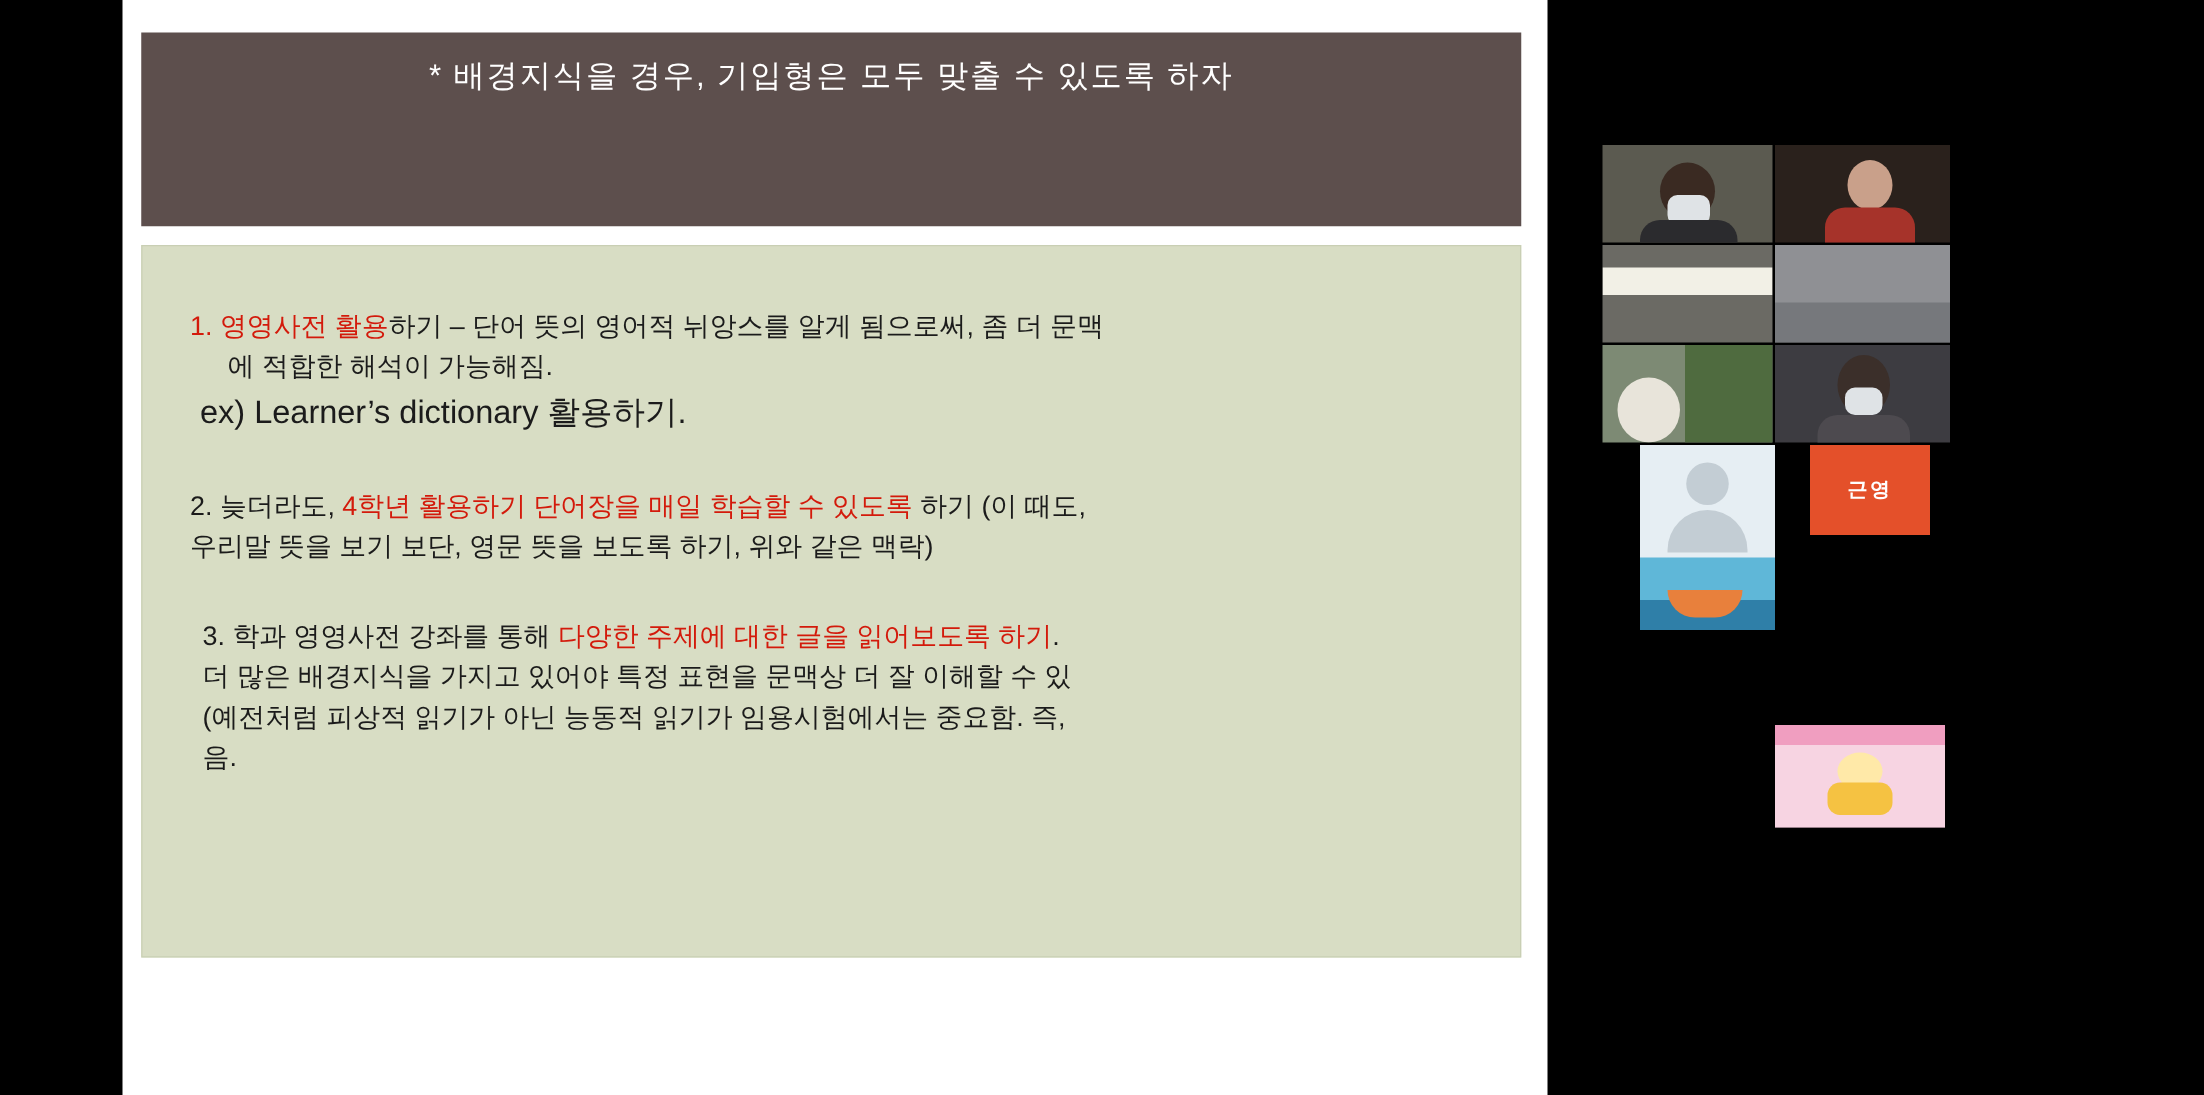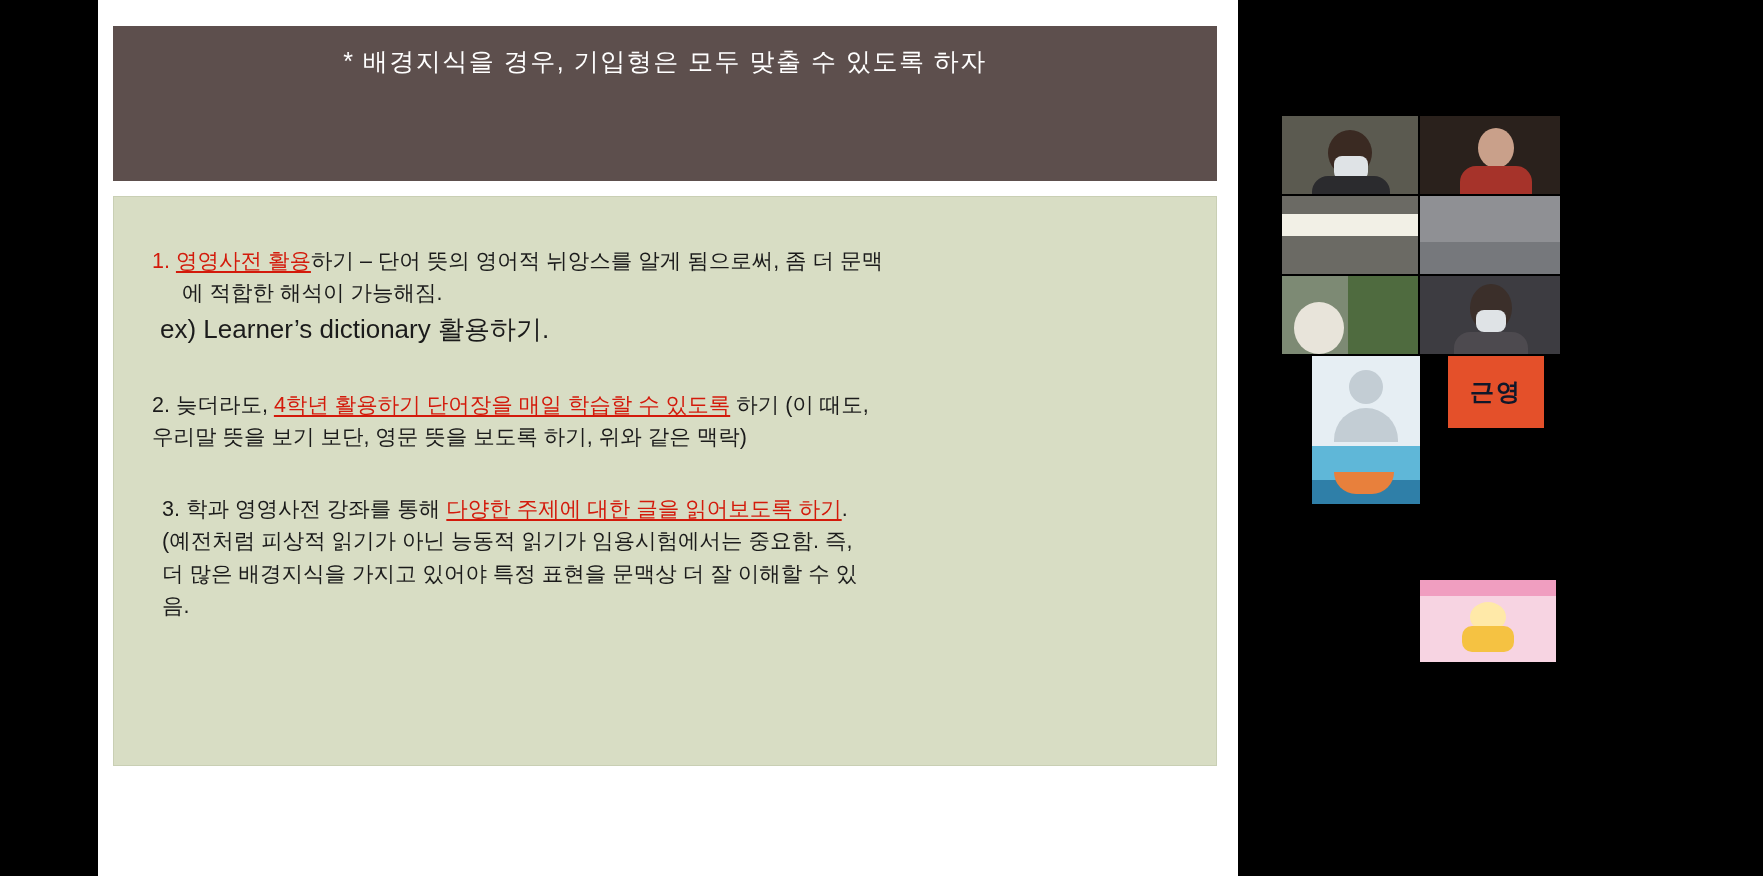--- a/index.html
+++ b/index.html
@@ -78,21 +78,20 @@
     line-height: 1.5;
   }
 
   .blk { margin-bottom: 6px; }
   .gap-lg { height: 34px; }
   .gap-md { height: 26px; }
 
   .num-red { color: #d31a0b; }
   .hl {
     color: #d31a0b;
-    text-decoration: underline;
     text-underline-offset: 3px;
   }
   .indent1 { padding-left: 30px; }
   .indent2 { padding-left: 10px; }
   .ex-line { padding-left: 8px; font-size: 26px; }
 
   
   #tiles {
     position: absolute;
     left: 1280px;
@@ -122,22 +121,22 @@
   
   #tile-9 { left: 140px; top: 470px; width: 136px; height: 82px;  background: #f2c6d8; }
 
   .tile-name {
     position: absolute;
     left: 0; top: 0;
     width: 100%; height: 100%;
     display: flex;
     align-items: center;
     justify-content: center;
-    color: #0f172a;
-    font-size: 24px;
+    color: #ffffff;
+    font-size: 16px;
     font-weight: bold;
     letter-spacing: 2px;
   }
 
   
   .avatar-wrap {
     position: absolute;
     left: 0; top: 0; width: 100%; height: 100%;
     background: #e6eef3;
   }
@@ -240,22 +239,22 @@
           <div>우리말 뜻을 보기 보단, 영문 뜻을 보도록 하기, 위와 같은 맥락)</div>
         </div>
 
         <div class="gap-lg"></div>
 
         <div class="blk">
           <div class="indent2">
             <span>3.</span>
             <span>학과 영영사전 강좌를 통해 </span><span class="hl">다양한 주제에 대한 글을 읽어보도록 하기</span><span>.</span>
           </div>
+          <div class="indent2">더 많은 배경지식을 가지고 있어야 특정 표현을 문맥상 더 잘 이해할 수 있</div>
           <div class="indent2">(예전처럼 피상적 읽기가 아닌 능동적 읽기가 임용시험에서는 중요함. 즉,</div>
-          <div class="indent2">더 많은 배경지식을 가지고 있어야 특정 표현을 문맥상 더 잘 이해할 수 있</div>
           <div class="indent2">음.</div>
         </div>
 
         <div class="gap-md"></div>
 
 
       </div>
     </div>
   </div>
 

